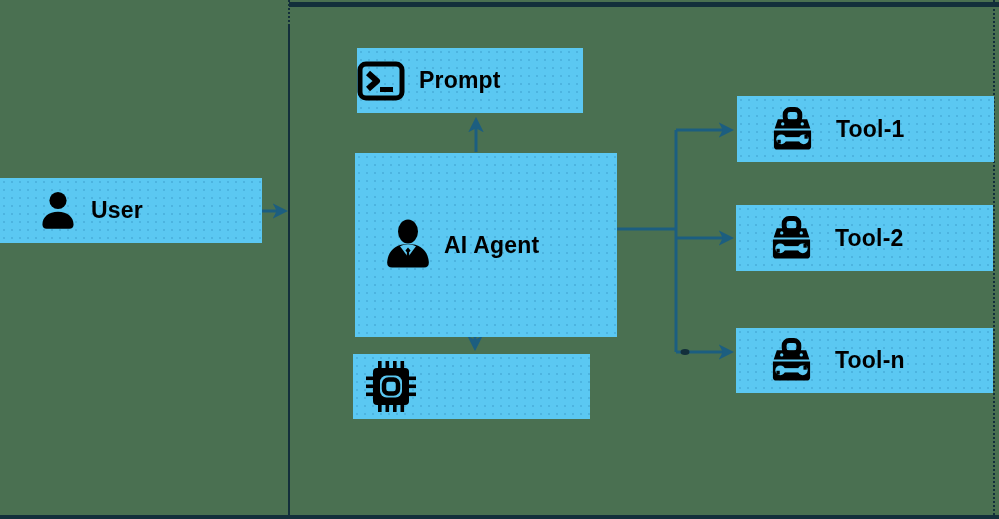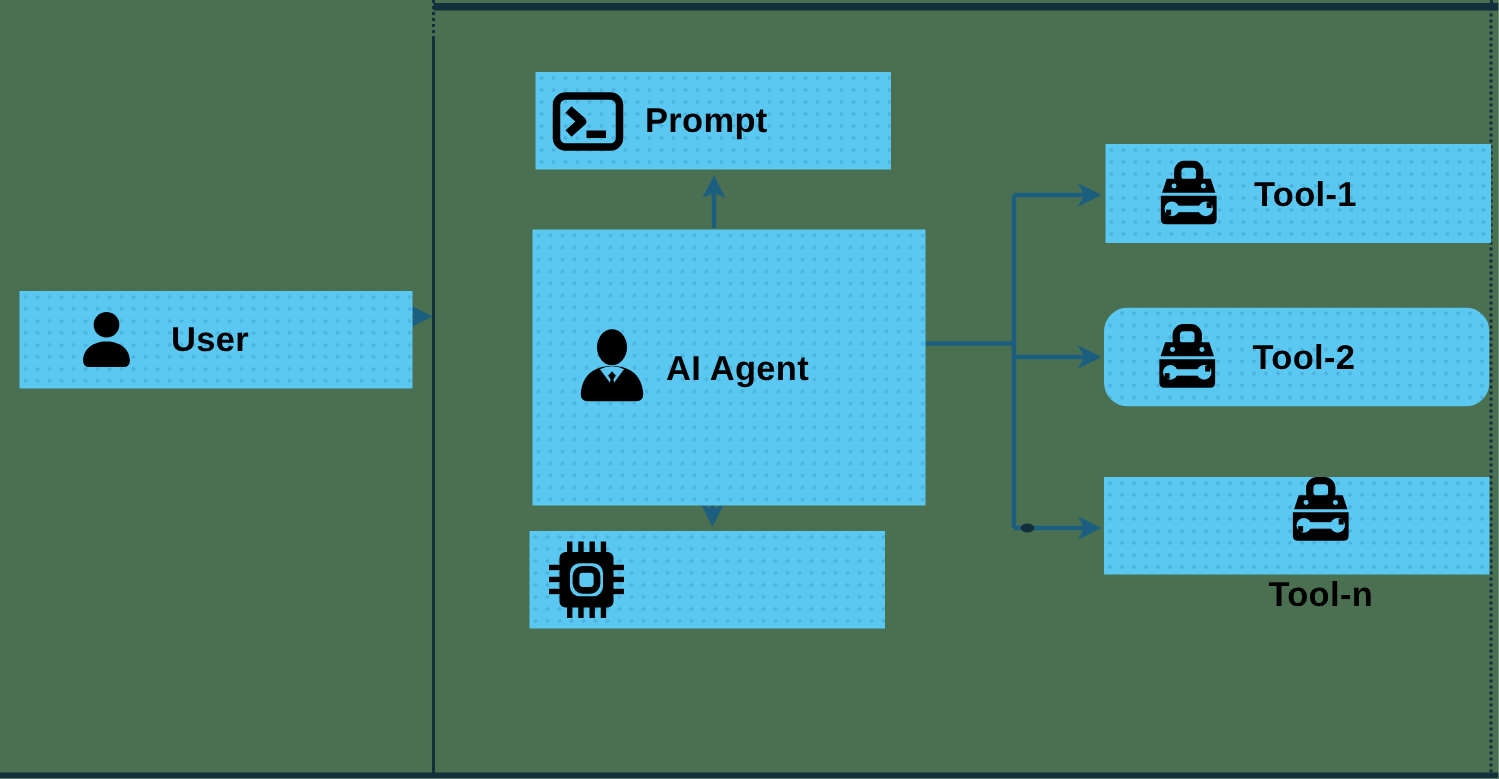--- a/index.html
+++ b/index.html
@@ -31,28 +31,28 @@
     background-size:8px 8px;
     display:flex;align-items:center;
   }
   .label{
     font-size:23px;font-weight:700;color:var(--node-text,#000);
     letter-spacing:0.2px;white-space:nowrap;
   }
   .icon{display:inline-flex;flex:0 0 auto;}
   .icon svg{display:block;}
 
-  .node.user   {left:13px;   top:178px;width:225px;height:65px; padding-left:37px;gap:22px;margin-top:16px;}
-  .node.prompt {left:357px;top:48px; width:226px;height:65px; padding-left:11px;gap:14px;}
+  .node.user   {left:0;   top:178px;width:225px;height:65px; padding-left:37px;gap:12px;}
+  .node.prompt {left:357px;top:48px; width:226px;height:65px; padding-left:0;gap:14px;}
   .node.agent  {left:355px;top:153px;width:233px;height:184px;padding-left:29px;gap:12px;}
   .node.memory {left:353px;top:354px;width:225px;height:65px; padding-left:12px;gap:11px;}
   .node.tool   {left:736px;width:225px;height:66px;padding-left:32px;gap:20px;}
   .node.tool1  {left:737px;top:96px;}
-  .node.tool2  {top:205px;border-radius:16px;}
-  .node.tooln  {top:318px;height:65px;flex-direction:column;}
+  .node.tool2  {top:205px;}
+  .node.tooln  {top:328px;height:65px;}
 </style>
 </head>
 <body>
 
 <div class="canvas">
 
   <div class="frame-top"></div>
   <div class="frame-left-dotted"></div>
   <div class="frame-left-solid"></div>
   <div class="frame-bottom"></div>

